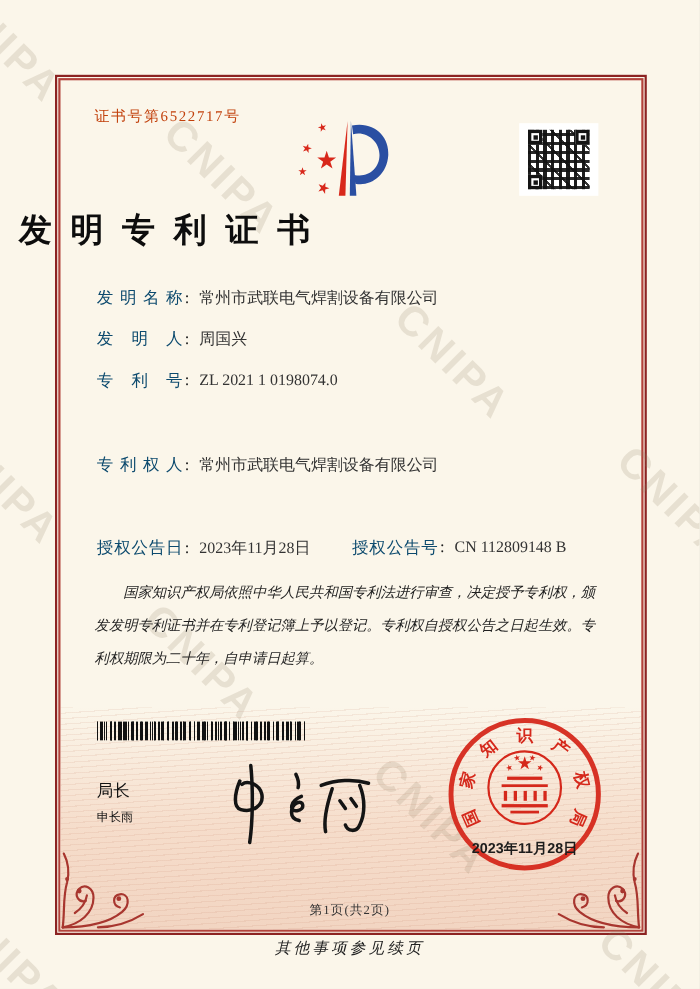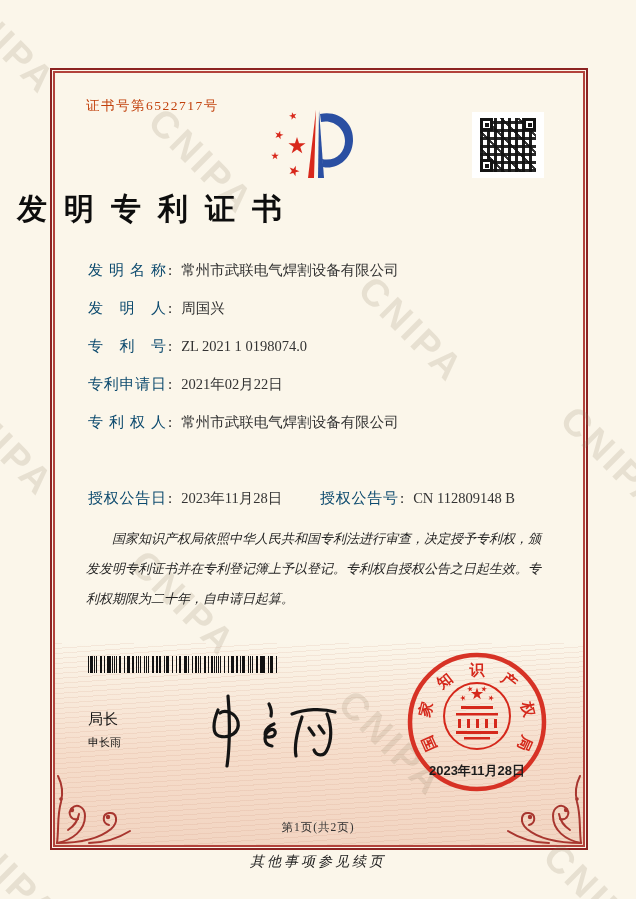--- a/index.html
+++ b/index.html
@@ -155,23 +155,20 @@
 
     <div class="row" style="top:261px;">
       <span class="flabel">发明名称</span><span class="colon">:</span><span class="fvalue">常州市武联电气焊割设备有限公司</span>
     </div>
     <div class="row" style="top:299px;">
       <span class="flabel">发明人</span><span class="colon">:</span><span class="fvalue">周国兴</span>
     </div>
     <div class="row" style="top:337px;">
       <span class="flabel">专利号</span><span class="colon">:</span><span class="fvalue">ZL 2021 1 0198074.0</span>
     </div>
-    <div class="row" style="top:375px;">
-      <span class="flabel">专利申请日</span><span class="colon">:</span><span class="fvalue">2021年02月22日</span>
-    </div>
     <div class="row" style="top:413px;">
       <span class="flabel">专利权人</span><span class="colon">:</span><span class="fvalue">常州市武联电气焊割设备有限公司</span>
     </div>
     <div class="row" style="top:489px;">
       <span class="flabel">授权公告日</span><span class="colon">:</span><span class="fvalue">2023年11月28日</span>
       <span class="pair2">
         <span class="flabel">授权公告号</span><span class="colon">:</span><span class="fvalue">CN 112809148 B</span>
       </span>
     </div>
 

